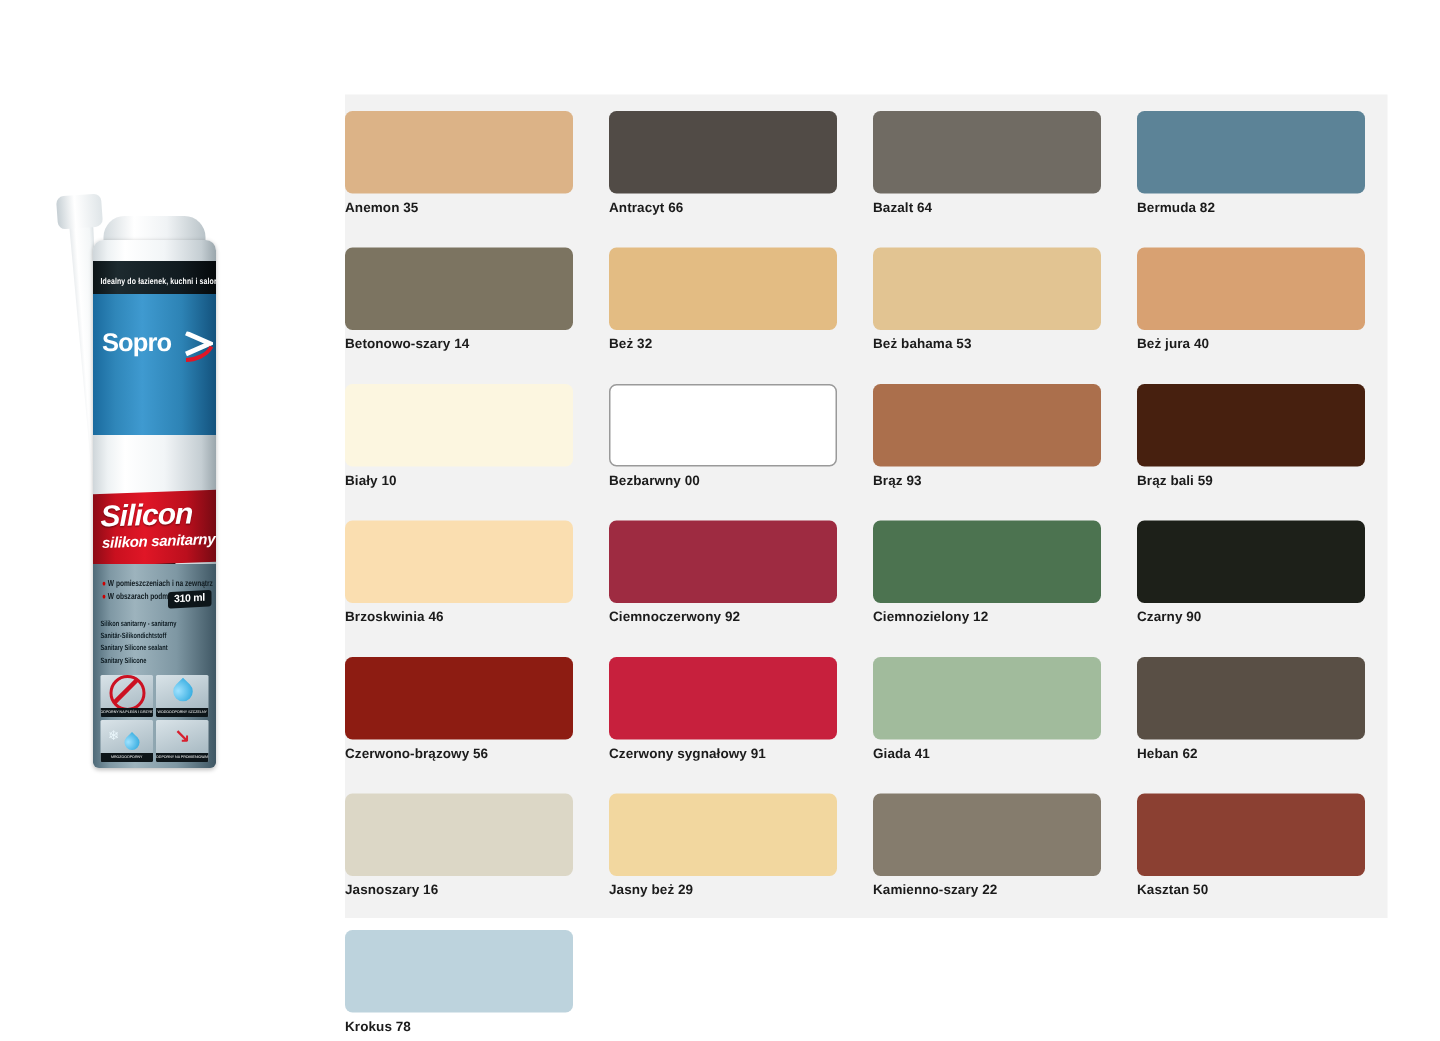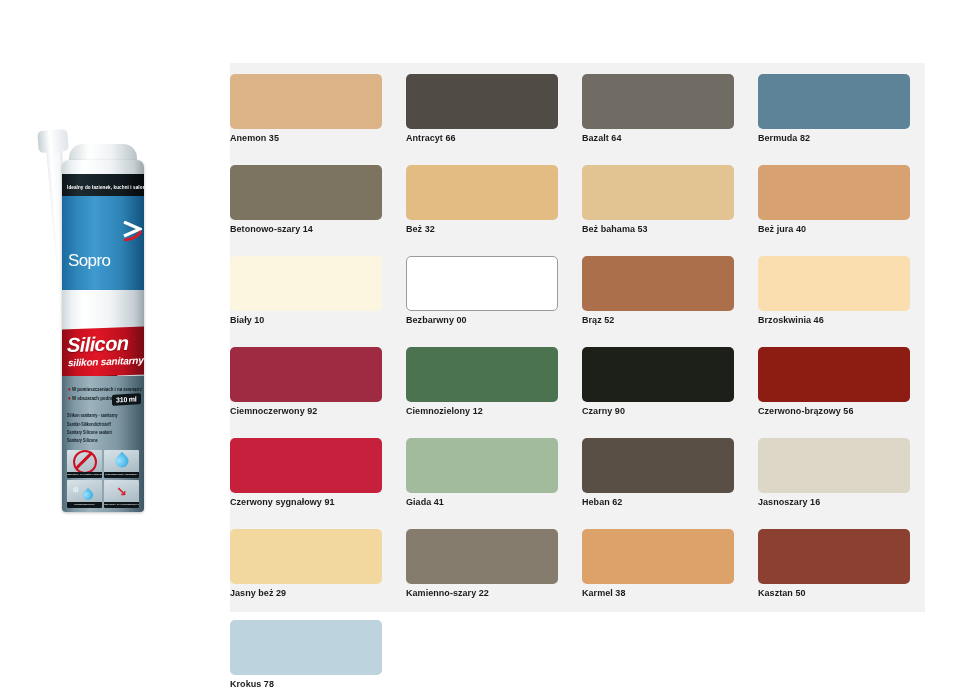--- a/index.html
+++ b/index.html
@@ -57,22 +57,22 @@
     transform:scaleY(1.25);transform-origin:left top;
   }
   .band-blue{
     position:absolute;left:0;top:36px;width:100%;height:94px;
     background:linear-gradient(90deg,#1a6a9e 0%,#2f86b9 18%,#3f9ad0 40%,#2d83b5 72%,#13527d 100%);
   }
   .logo{
     position:absolute;left:6px;top:24px;width:72px;height:30px;
   }
   .logo-text{
-    font-size:17px;font-weight:normal;color:#ffffff;letter-spacing:-0.6px;
-    line-height:17px;font-family:"Liberation Sans",sans-serif;margin-top:32px;
+    font-size:17px;font-weight:bold;color:#ffffff;letter-spacing:-0.6px;
+    line-height:17px;font-family:"Liberation Sans",sans-serif;
   }
   .logo-swoosh{
     position:absolute;right:-2px;top:1px;width:20px;height:22px;
   }
   .seal{
     position:absolute;left:10px;top:136px;width:52px;height:52px;
     border-radius:50%;
     background:radial-gradient(circle at 40% 35%,#2b3438 0%,#0b1012 75%);
     overflow:hidden;
   }
@@ -282,21 +282,25 @@
         <div class="swatch-cell">
           <div class="swatch" style="background: rgb(252, 246, 224);"></div>
           <div class="swatch-label">Biały 10</div>
         </div>
         <div class="swatch-cell">
           <div class="swatch outlined" style="background: rgb(255, 255, 255);"></div>
           <div class="swatch-label">Bezbarwny 00</div>
         </div>
         <div class="swatch-cell">
           <div class="swatch" style="background: rgb(171, 111, 76);"></div>
-          <div class="swatch-label">Brąz 52</div>
+          <div class="swatch-label">Brąz 93</div>
+        </div>
+        <div class="swatch-cell">
+          <div class="swatch" style="background: rgb(71, 32, 15);"></div>
+          <div class="swatch-label">Brąz bali 59</div>
         </div>
         <div class="swatch-cell">
           <div class="swatch" style="background: rgb(250, 222, 176);"></div>
           <div class="swatch-label">Brzoskwinia 46</div>
         </div>
         <div class="swatch-cell">
           <div class="swatch" style="background: rgb(158, 43, 65);"></div>
           <div class="swatch-label">Ciemnoczerwony 92</div>
         </div>
         <div class="swatch-cell">
@@ -329,24 +333,20 @@
         </div>
         <div class="swatch-cell">
           <div class="swatch" style="background: rgb(242, 215, 159);"></div>
           <div class="swatch-label">Jasny beż 29</div>
         </div>
         <div class="swatch-cell">
           <div class="swatch" style="background: rgb(133, 124, 109);"></div>
           <div class="swatch-label">Kamienno-szary 22</div>
         </div>
         <div class="swatch-cell">
-          <div class="swatch" style="background: rgb(221, 162, 105);"></div>
-          <div class="swatch-label">Karmel 38</div>
-        </div>
-        <div class="swatch-cell">
           <div class="swatch" style="background: rgb(139, 64, 50);"></div>
           <div class="swatch-label">Kasztan 50</div>
         </div>
         <div class="swatch-cell">
           <div class="swatch" style="background: rgb(189, 211, 221);"></div>
           <div class="swatch-label">Krokus 78</div>
         </div>
       </div>
   </div>
 

